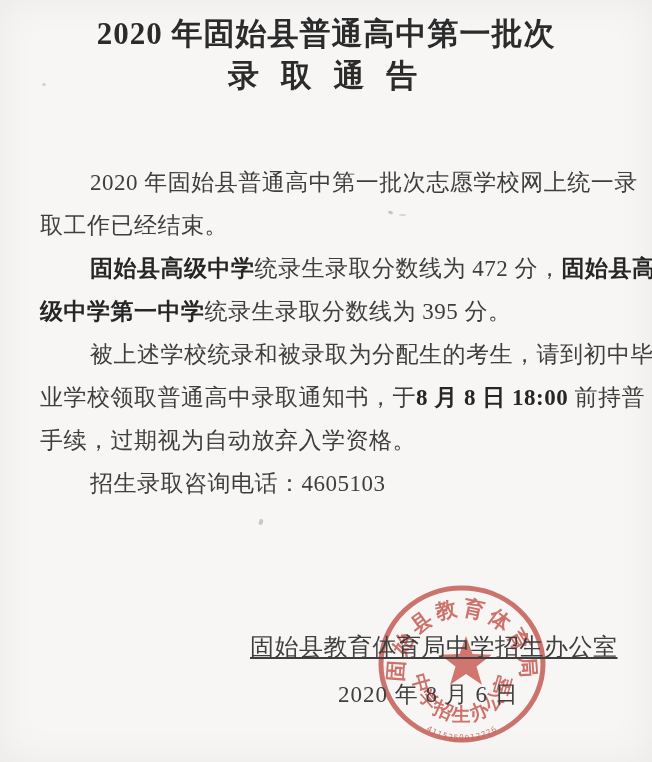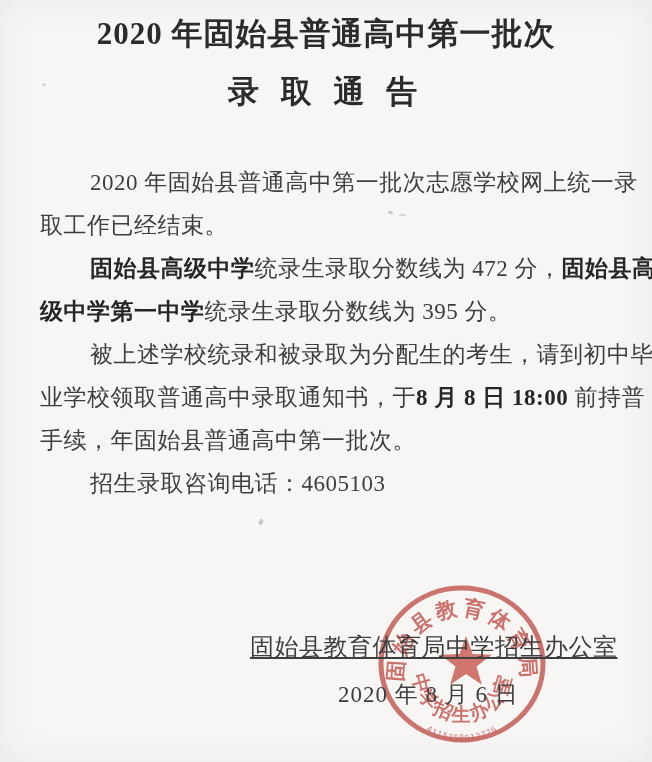--- a/index.html
+++ b/index.html
@@ -6,21 +6,21 @@
   html,body { width:652px; height:762px; }
   body { font-family:"Liberation Serif","DejaVu Serif",serif; }
   .page {
     position:relative; width:652px; height:762px;
     background:#f7f6f5; overflow:hidden; color:#3e3e3e;
     box-shadow:inset 0 0 40px rgba(0,0,0,0.05);
     padding-left:48px;
   }
   .title-block { position:absolute; top:13px; left:0; width:652px; text-align:center; color:#2b2b2b; }
   .title-line1 { font-size:31px; font-weight:700; letter-spacing:1px; white-space:nowrap; }
-  .title-line2 { font-size:31px; font-weight:700; letter-spacing:7px; margin-top:16px; white-space:nowrap; }
+  .title-line2 { font-size:31px; font-weight:700; letter-spacing:7px; margin-top:0; white-space:nowrap; }
   .body-block { position:absolute; left:40px; top:161px; width:612px; font-size:23px; line-height:43px;font-family:Liberation Serif, serif; }
   .bline { white-space:nowrap; letter-spacing:0.5px; }
   .bline.indent { padding-left:50px; }
   .bline .bold { font-weight:700; color:#262626; }
   .signature { position:absolute; top:631px; left:250px; font-size:24px; letter-spacing:0.5px; white-space:nowrap; z-index:3;text-decoration:underline; }
   .date { position:absolute; top:679px; left:338px; font-size:23px; letter-spacing:1px; white-space:nowrap; z-index:3; }
   .seal { position:absolute; left:374px; top:582px; width:176px; height:170px; z-index:2; mix-blend-mode:multiply; opacity:0.88; }
   .artifact { position:absolute; background:#9a9a98; border-radius:50%; opacity:0.55; z-index:1; }
   .a1 { left:388px; top:211px; width:5px; height:3px; transform:rotate(15deg); }
   .a2 { left:399px; top:214px; width:7px; height:2px; opacity:0.35; }
@@ -37,21 +37,21 @@
     <div class="title-line2">录 取 通 告</div>
   </div>
 
   <div class="body-block">
       <div class="bline indent"><span>2020 年固始县普通高中第一批次志愿学校网上统一录</span></div>
       <div class="bline"><span>取工作已经结束。</span></div>
       <div class="bline indent"><span class="bold">固始县高级中学</span><span>统录生录取分数线为 472 分，</span><span class="bold">固始县高</span></div>
       <div class="bline"><span class="bold">级中学第一中学</span><span>统录生录取分数线为 395 分。</span></div>
       <div class="bline indent"><span>被上述学校统录和被录取为分配生的考生，请到初中毕</span></div>
       <div class="bline"><span>业学校领取普通高中录取通知书，于</span><span class="bold">8 月 8 日 18:00</span><span> 前持普</span></div>
-      <div class="bline"><span>手续，年固始县普通高中第一批次。</span></div>
+      <div class="bline"><span>手续，过期视为自动放弃入学资格。</span></div>
       <div class="bline indent"><span>招生录取咨询电话：4605103</span></div>
     </div>
 
   <div class="signature">固始县教育体育局中学招生办公室</div>
   <div class="date">2020 年 8 月 6 日</div>
 
   <svg class="seal" viewBox="0 0 176 170" xmlns="http://www.w3.org/2000/svg">
     <defs>
       <path id="arcTop" d="M 30,102 A 59,58 0 1 1 146,102" fill="none"></path>
       <path id="arcBottom" d="M 39,91 A 48,47 0 0 0 137,91" fill="none"></path>

